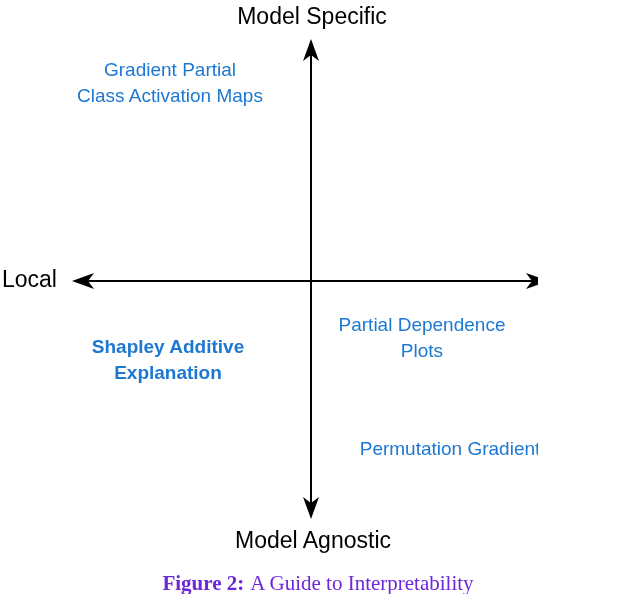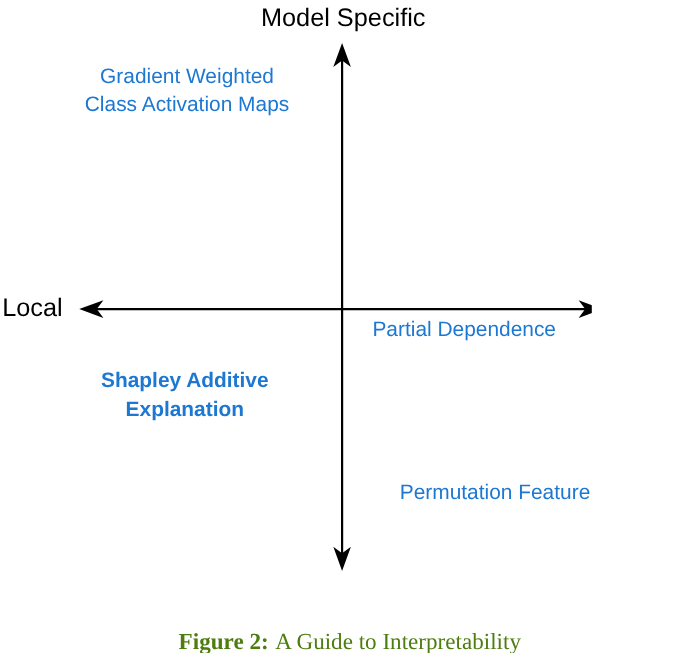--- a/index.html
+++ b/index.html
@@ -42,21 +42,21 @@
     transform: translateX(-50%);
   }
   #caption {
     position: absolute;
     left: 318px;
     top: 571px;
     transform: translateX(-50%);
     font-family: "Liberation Serif", serif;
     font-size: 21px;
     line-height: 24px;
-    color: #4d7c0f;
+    color: #6d28d9;
     white-space: nowrap;
   }
   #caption .cap-bold {
     font-weight: bold;
   }
   #caption .cap-text {
     margin-left: 6px;
   }
 </style>
 </head>
@@ -68,41 +68,43 @@
     <line x1="311" y1="54" x2="311" y2="504" stroke="#000000" stroke-width="2"></line>
     <line x1="87" y1="281" x2="533" y2="281" stroke="#000000" stroke-width="2"></line>
     <polygon points="311,39 303,61 311,55 319,61" fill="#000000"></polygon>
     <polygon points="311,519 303,497 311,503 319,497" fill="#000000"></polygon>
     <polygon points="72,281 94,273 88,281 94,289" fill="#000000"></polygon>
     <polygon points="548,281 526,273 532,281 526,289" fill="#000000"></polygon>
   </svg>
 
   <div class="axis-label centered" style="left:312px; top:4px;">Model Specific</div>
 
+  <div class="axis-label centered" style="left:313px; top:528px;">Model Agnostic</div>
 
   <div class="axis-label" style="left:2px; top:267px;">Local</div>
 
   <div class="axis-label" style="left:559px; top:267px;font-style:italic;">Global</div>
 
   <div class="method" style="left:170px; top:57px;">
-    <div>Gradient Weighted</div>
+    <div>Gradient Partial</div>
     <div>Class Activation Maps</div>
   </div>
 
 
-  <div class="method" style="left:422px; top:287px;">
+  <div class="method" style="left:422px; top:312px;">
     <div>Partial Dependence</div>
+    <div>Plots</div>
   </div>
 
   <div class="method" style="left:168px; top:334px;font-weight:bold;">
     <div>Shapley Additive</div>
     <div>Explanation</div>
   </div>
 
   <div class="method" style="left:450px; top:436px;">
-    <div>Permutation Feature</div>
+    <div>Permutation Gradient</div>
   </div>
 
   <div id="caption">
     <span class="cap-bold">Figure 2:</span><span class="cap-text">A Guide to Interpretability</span>
   </div>
 
 </div>
 
 </body></html>

